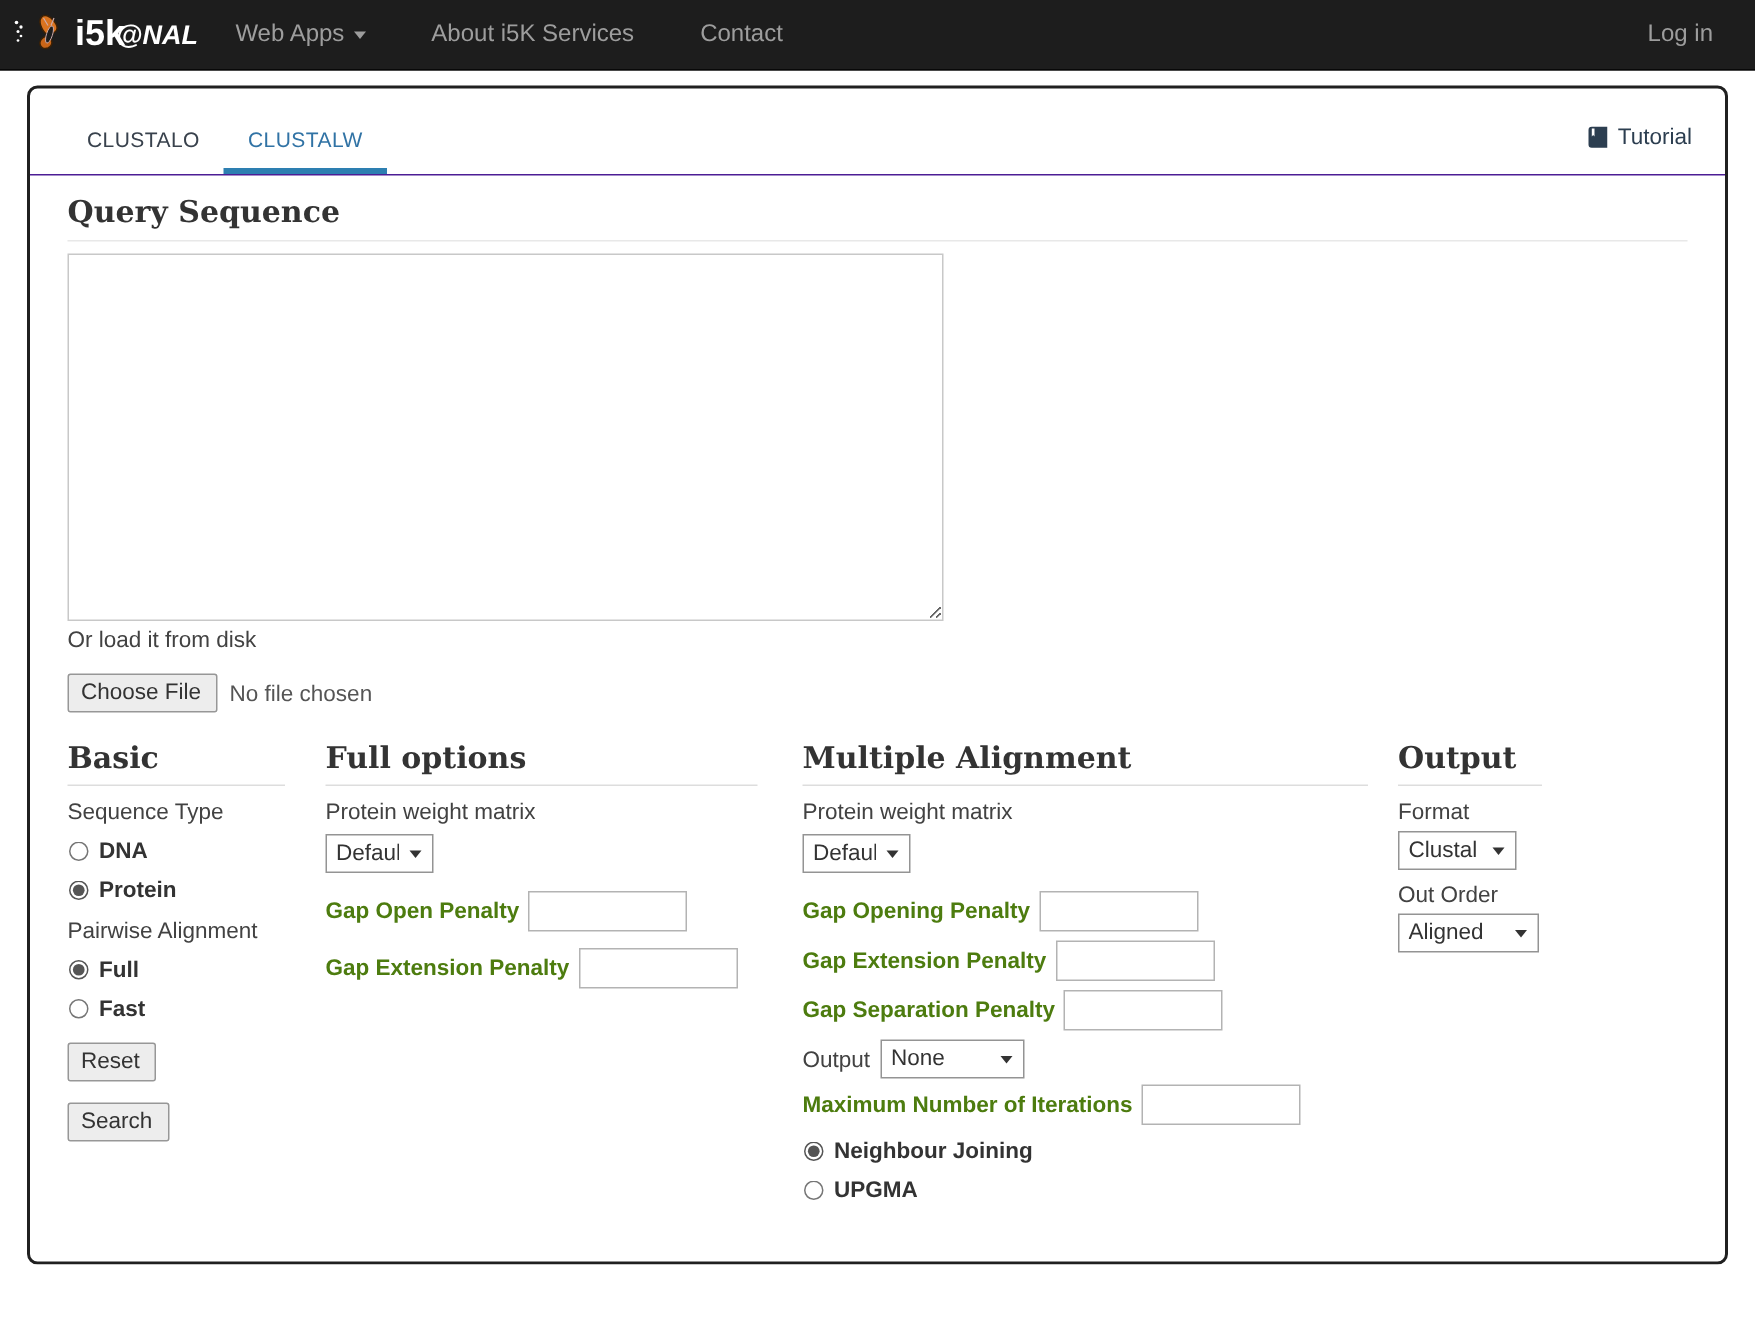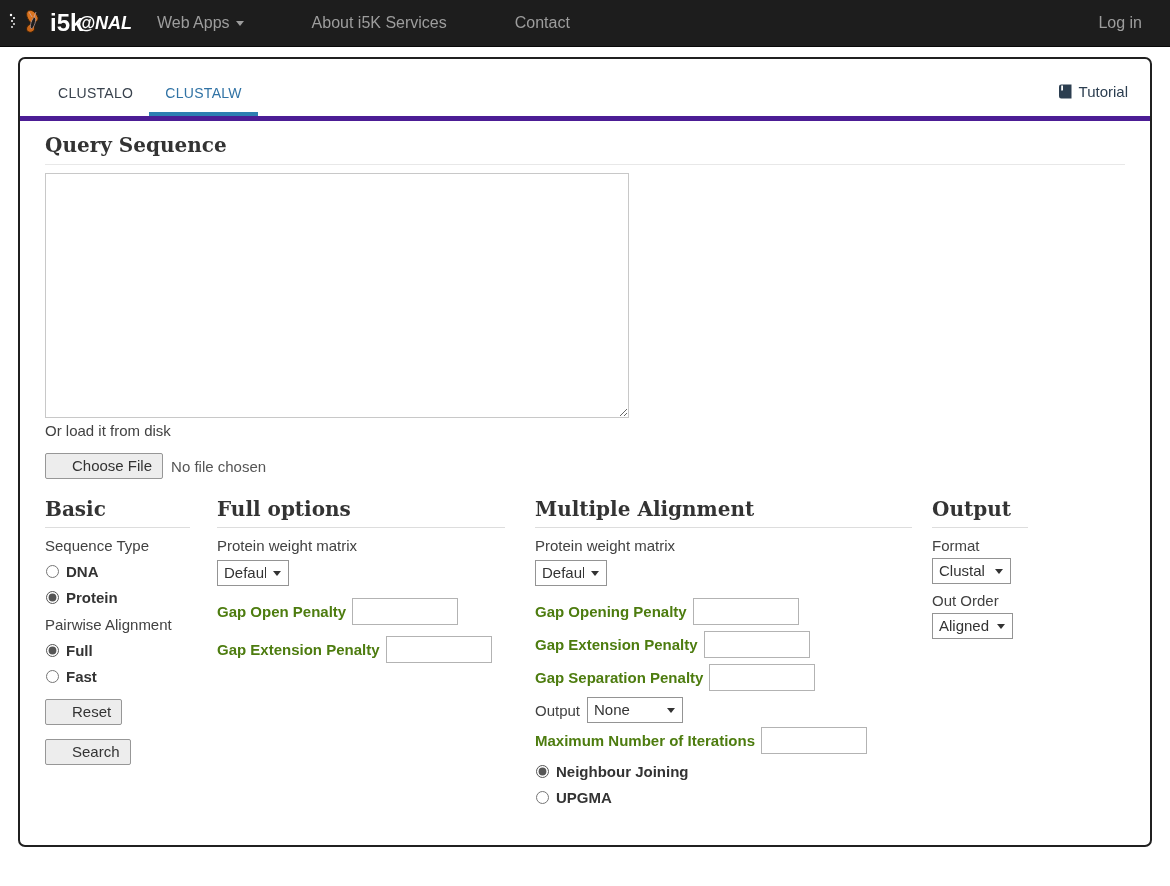--- a/index.html
+++ b/index.html
@@ -32,21 +32,21 @@
     letter-spacing: 0px;
     margin-left: 2px;
   }
   .brand-nal {
     color: #fff;
     font-size: 18px;
     font-weight: bold;
     font-style: italic;
     margin-left: -6px;
   }
-  .nav-links { display: flex; align-items: center; height: 100%; gap: 24px; }
+  .nav-links { display: flex; align-items: center; height: 100%; }
   .nav-link {
     color: #9d9d9d;
     font-size: 16px;
     padding: 0 15px;
     height: 100%;
     display: flex;
     align-items: center;
     text-decoration: none;
     cursor: pointer;
   }
@@ -72,21 +72,21 @@
     margin: 10px 18px 0 18px;
     border: 2px solid #202020;
     border-radius: 7px;
     background: #fff;
     min-height: 786px;
   }
   .tabbar {
     display: flex;
     justify-content: space-between;
     align-items: flex-end;
-    border-bottom: 5px solid #4c1d95;
+    border-bottom: 1px solid #4c1d95;
     padding: 0 22px;
     margin-top: 14px;
   }
   .tabs { display: flex; }
   .tab {
     font-size: 14px;
     color: #39424d;
     padding: 12px 16px 15px 16px;
     text-decoration: none;
     cursor: pointer;
@@ -137,21 +137,21 @@
     margin: 2px 0 4px 0;
   }
   .file-row { display: flex; align-items: center; margin: 14px 0 4px 0; }
   .btn {
     font-family: "Liberation Sans", sans-serif;
     font-size: 15px;
     color: #333;
     background: #ededed;
     border: 1px solid #979797;
     border-radius: 2px;
-    padding: 3px 10px 4px 26px;
+    padding: 3px 10px 4px 8px;
     cursor: pointer;
   }
   .file-status { color: #555; margin-left: 8px; }
 
   
   .columns { display: flex; margin-top: 18px; }
   .col h3 {
     font-family: "DejaVu Serif", "Liberation Serif", serif;
     font-size: 20px;
     font-weight: 600;
@@ -203,21 +203,21 @@
     position: absolute;
     right: 8px; top: 11px;
     border-left: 4px solid transparent;
     border-right: 4px solid transparent;
     border-top: 5px solid #333;
     pointer-events: none;
   }
   .sel-matrix select { width: 72px; }
   .sel-none select { width: 96px; }
   .sel-format select { width: 79px; }
-  .sel-order select { width: 81px; }
+  .sel-order select { width: 94px; }
 
   .field-row {
     display: flex;
     align-items: center;
     gap: 6px;
     margin-bottom: 11px;
   }
   .field-row .b-label { font-weight: bold; color: #4d7c0f; white-space: nowrap; }
   .tin {
     width: 106px;

